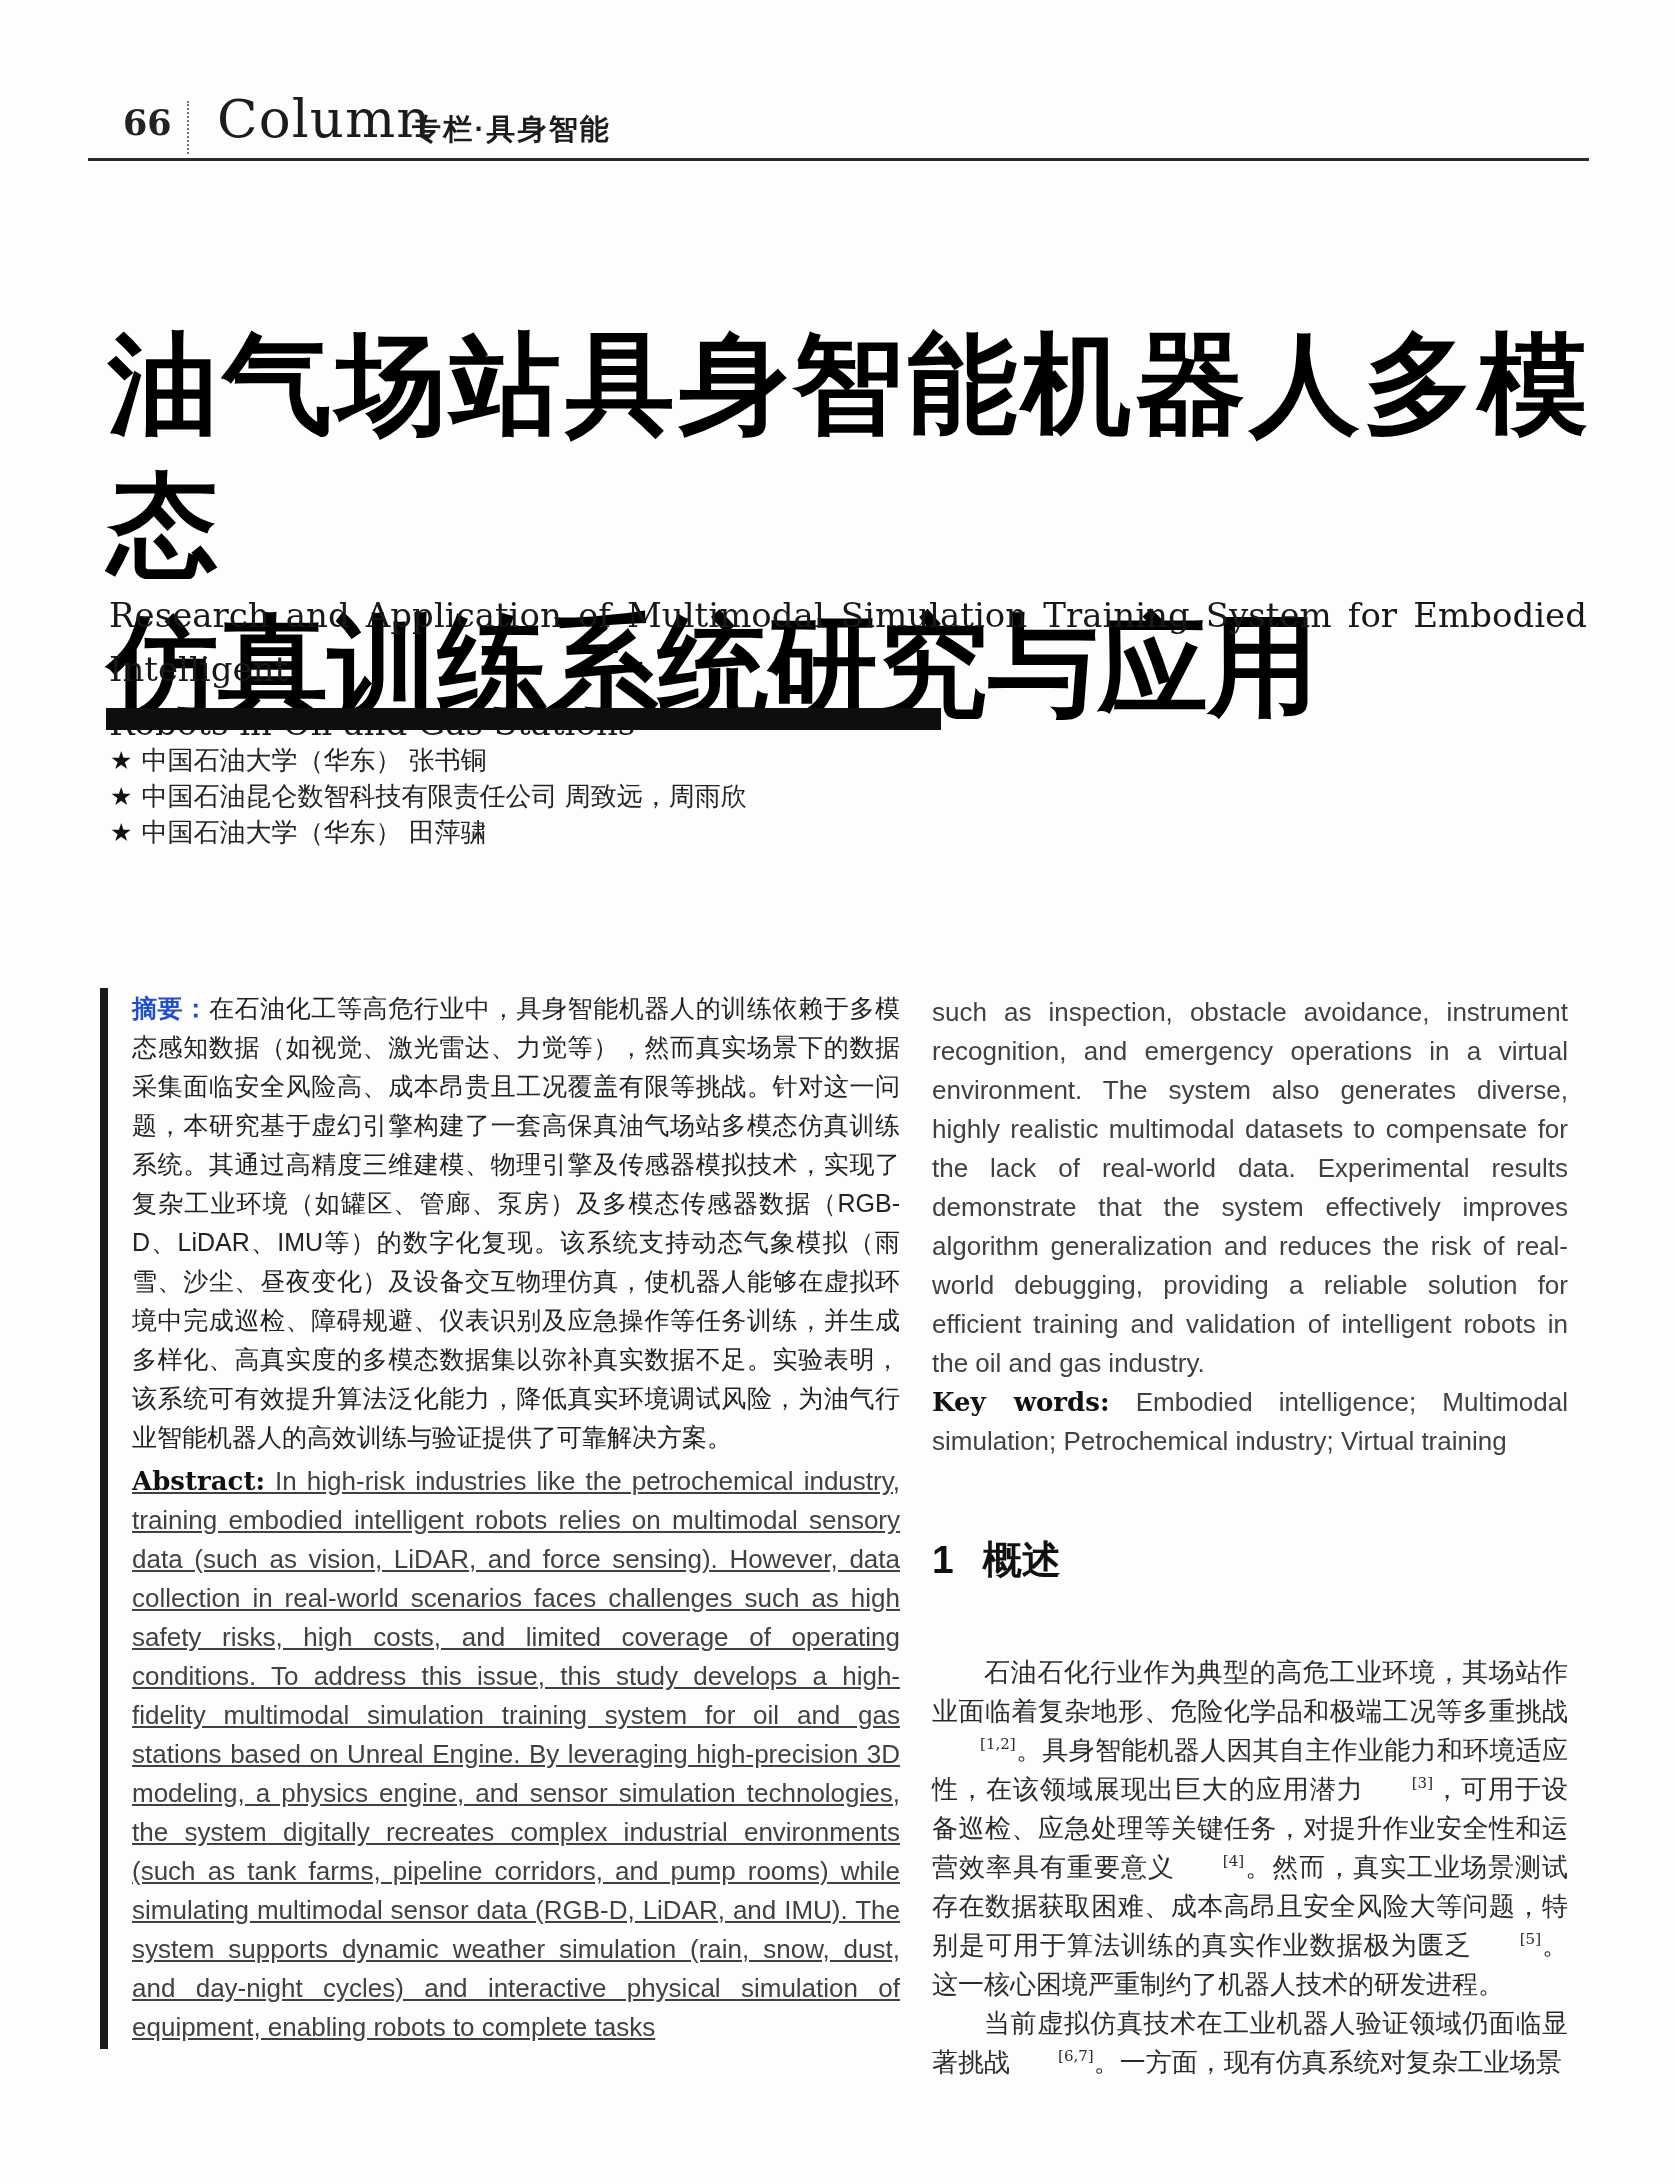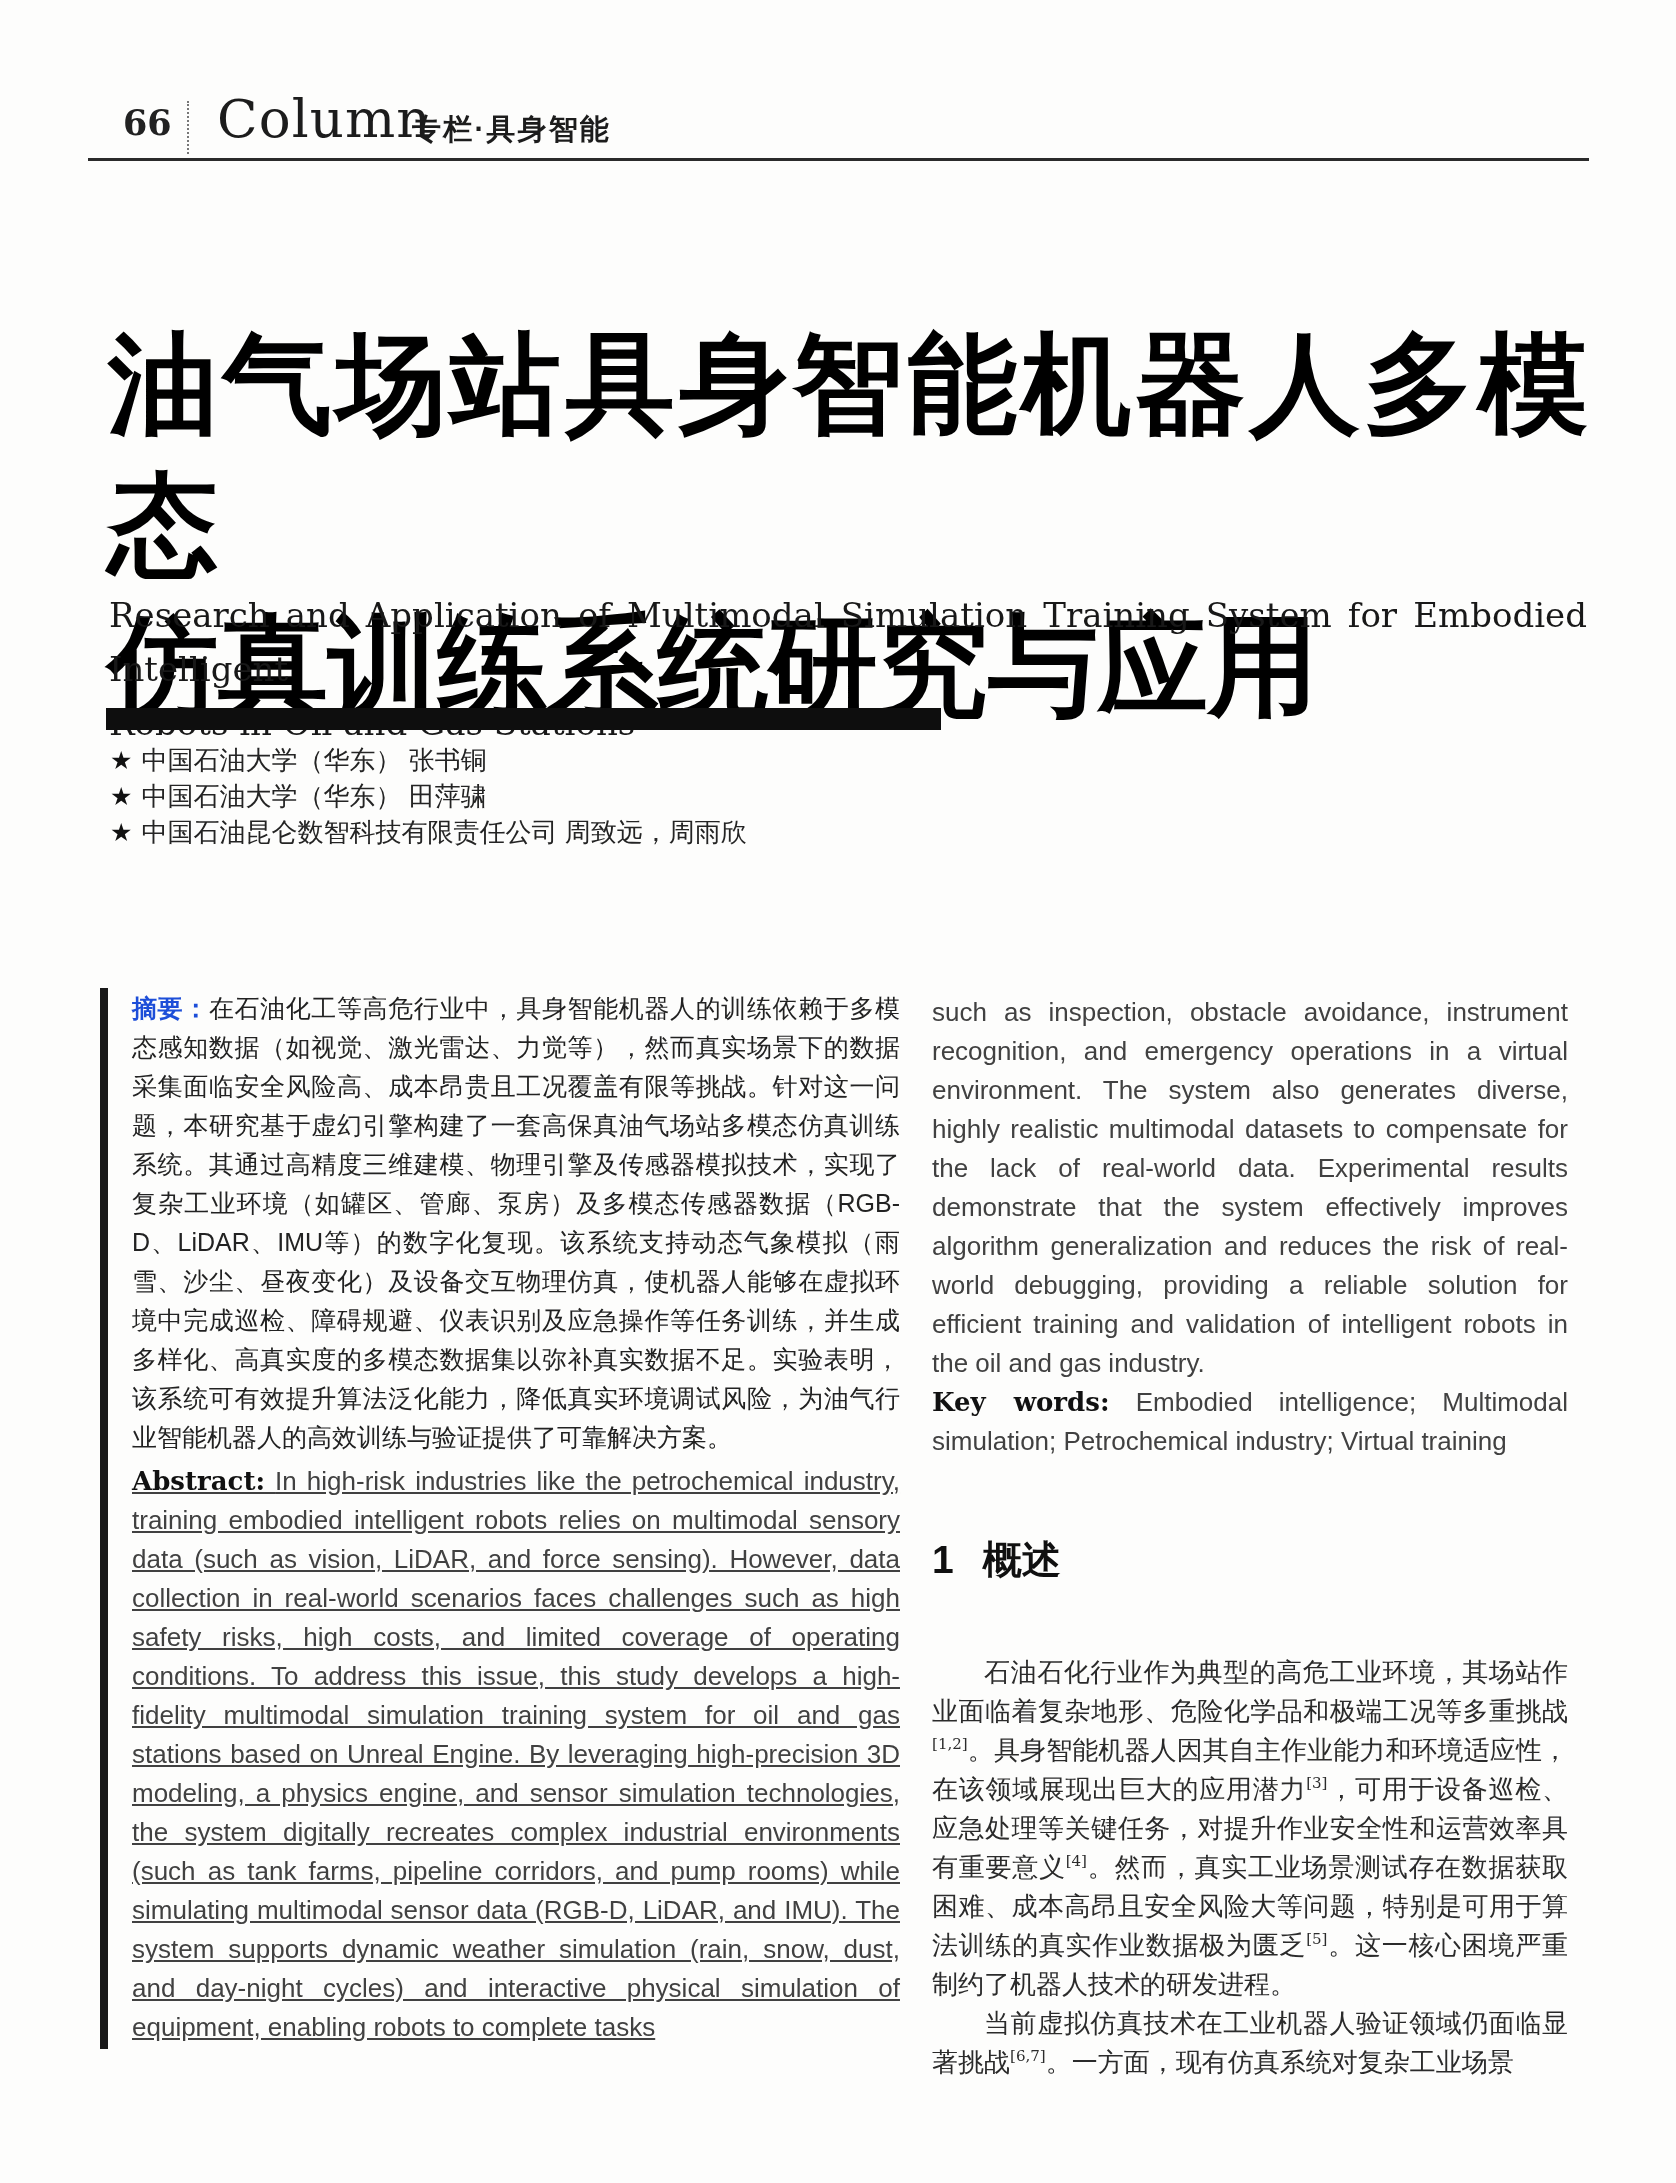--- a/index.html
+++ b/index.html
@@ -35,21 +35,21 @@
   .zh-hei b{color:#1d4ed8;}
   .en-light{font-family:"Liberation Sans",sans-serif;font-size:26px;line-height:39px;
         text-align:justify;color:#414141;}
   .label-serif{font-family:"DejaVu Serif","Liberation Serif",serif;font-weight:bold;color:#111;}
   .p-abstract-en{margin-top:4.5px;text-decoration:underline;}
   .section-heading{margin:72px 0 66px 0;font-size:39px;font-weight:bold;color:#101010;
         font-family:"Liberation Sans",sans-serif;}
   .section-heading .num{margin-right:29px;}
   .zh-song{font-family:"DejaVu Serif","Liberation Serif",serif;font-size:26px;line-height:39px;
         text-align:justify;text-indent:2em;color:#2b2b2b;}
-  sup{font-size:58%;line-height:0;vertical-align:super;}
+  sup{font-size:58%;line-height:0;vertical-align:super;margin-left:48px;}
 </style>
 </head>
 <body>
 
 <div class="page">
 
   <div class="page-num">66</div>
   <div class="header-divider"></div>
   <div class="column-en">Column</div>
   <div class="column-cn">专栏·具身智能</div>
@@ -60,22 +60,22 @@
     <div class="l2">仿真训练系统研究与应用</div>
   </div>
   <div class="title-en">
     <div class="l1">Research and Application of Multimodal Simulation Training System for Embodied Intelligent</div>
     <div class="l2">Robots in Oil and Gas Stations</div>
   </div>
   <div class="title-bar"></div>
 
   <div class="authors">
     <div class="row"><span class="star">★</span><span>中国石油大学（华东） 张书铜</span></div>
+    <div class="row"><span class="star">★</span><span>中国石油昆仑数智科技有限责任公司 周致远，周雨欣</span></div>
     <div class="row"><span class="star">★</span><span>中国石油大学（华东） 田萍骕</span></div>
-    <div class="row"><span class="star">★</span><span>中国石油昆仑数智科技有限责任公司 周致远，周雨欣</span></div>
   </div>
 
   <div class="abstract-bar"></div>
 
   <div class="col-left">
     <p class="zh-hei"><b class="lab">摘要：</b><span>在石油化工等高危行业中，具身智能机器人的训练依赖于多模态感知数据（如视觉、激光雷达、力觉等），然而真实场景下的数据采集面临安全风险高、成本昂贵且工况覆盖有限等挑战。针对这一问题，本研究基于虚幻引擎构建了一套高保真油气场站多模态仿真训练系统。其通过高精度三维建模、物理引擎及传感器模拟技术，实现了复杂工业环境（如罐区、管廊、泵房）及多模态传感器数据（RGB-D、LiDAR、IMU等）的数字化复现。该系统支持动态气象模拟（雨雪、沙尘、昼夜变化）及设备交互物理仿真，使机器人能够在虚拟环境中完成巡检、障碍规避、仪表识别及应急操作等任务训练，并生成多样化、高真实度的多模态数据集以弥补真实数据不足。实验表明，该系统可有效提升算法泛化能力，降低真实环境调试风险，为油气行业智能机器人的高效训练与验证提供了可靠解决方案。</span></p>
     <p class="en-light p-abstract-en"><span class="label-serif">Abstract:</span> <span>In high-risk industries like the petrochemical industry, training embodied intelligent robots relies on multimodal sensory data (such as vision, LiDAR, and force sensing). However, data collection in real-world scenarios faces challenges such as high safety risks, high costs, and limited coverage of operating conditions. To address this issue, this study develops a high-fidelity multimodal simulation training system for oil and gas stations based on Unreal Engine. By leveraging high-precision 3D modeling, a physics engine, and sensor simulation technologies, the system digitally recreates complex industrial environments (such as tank farms, pipeline corridors, and pump rooms) while simulating multimodal sensor data (RGB-D, LiDAR, and IMU). The system supports dynamic weather simulation (rain, snow, dust, and day-night cycles) and interactive physical simulation of equipment, enabling robots to complete tasks</span></p>
   </div>
 
   <div class="col-right">

